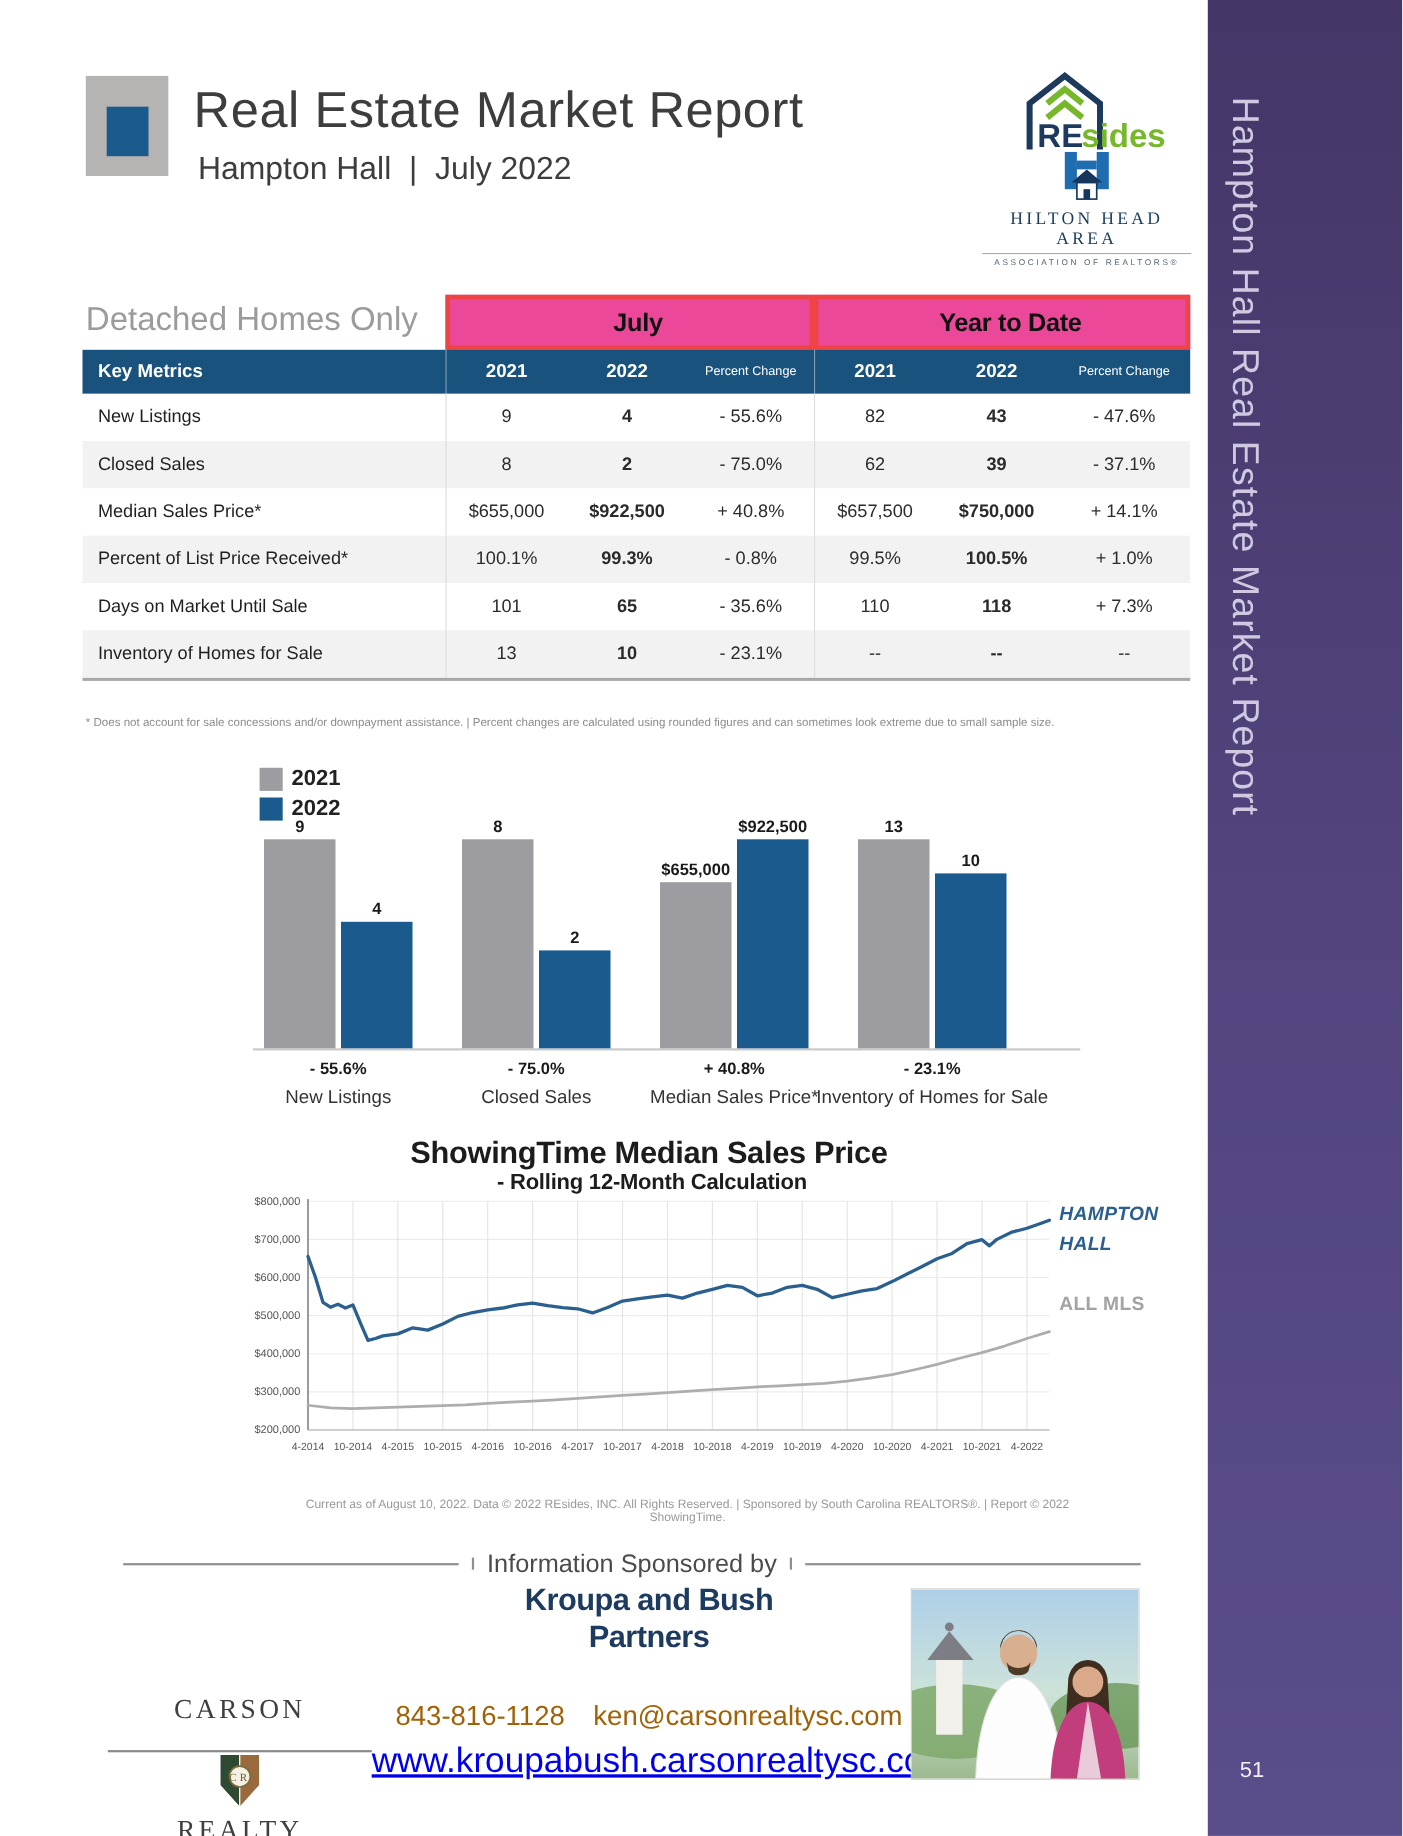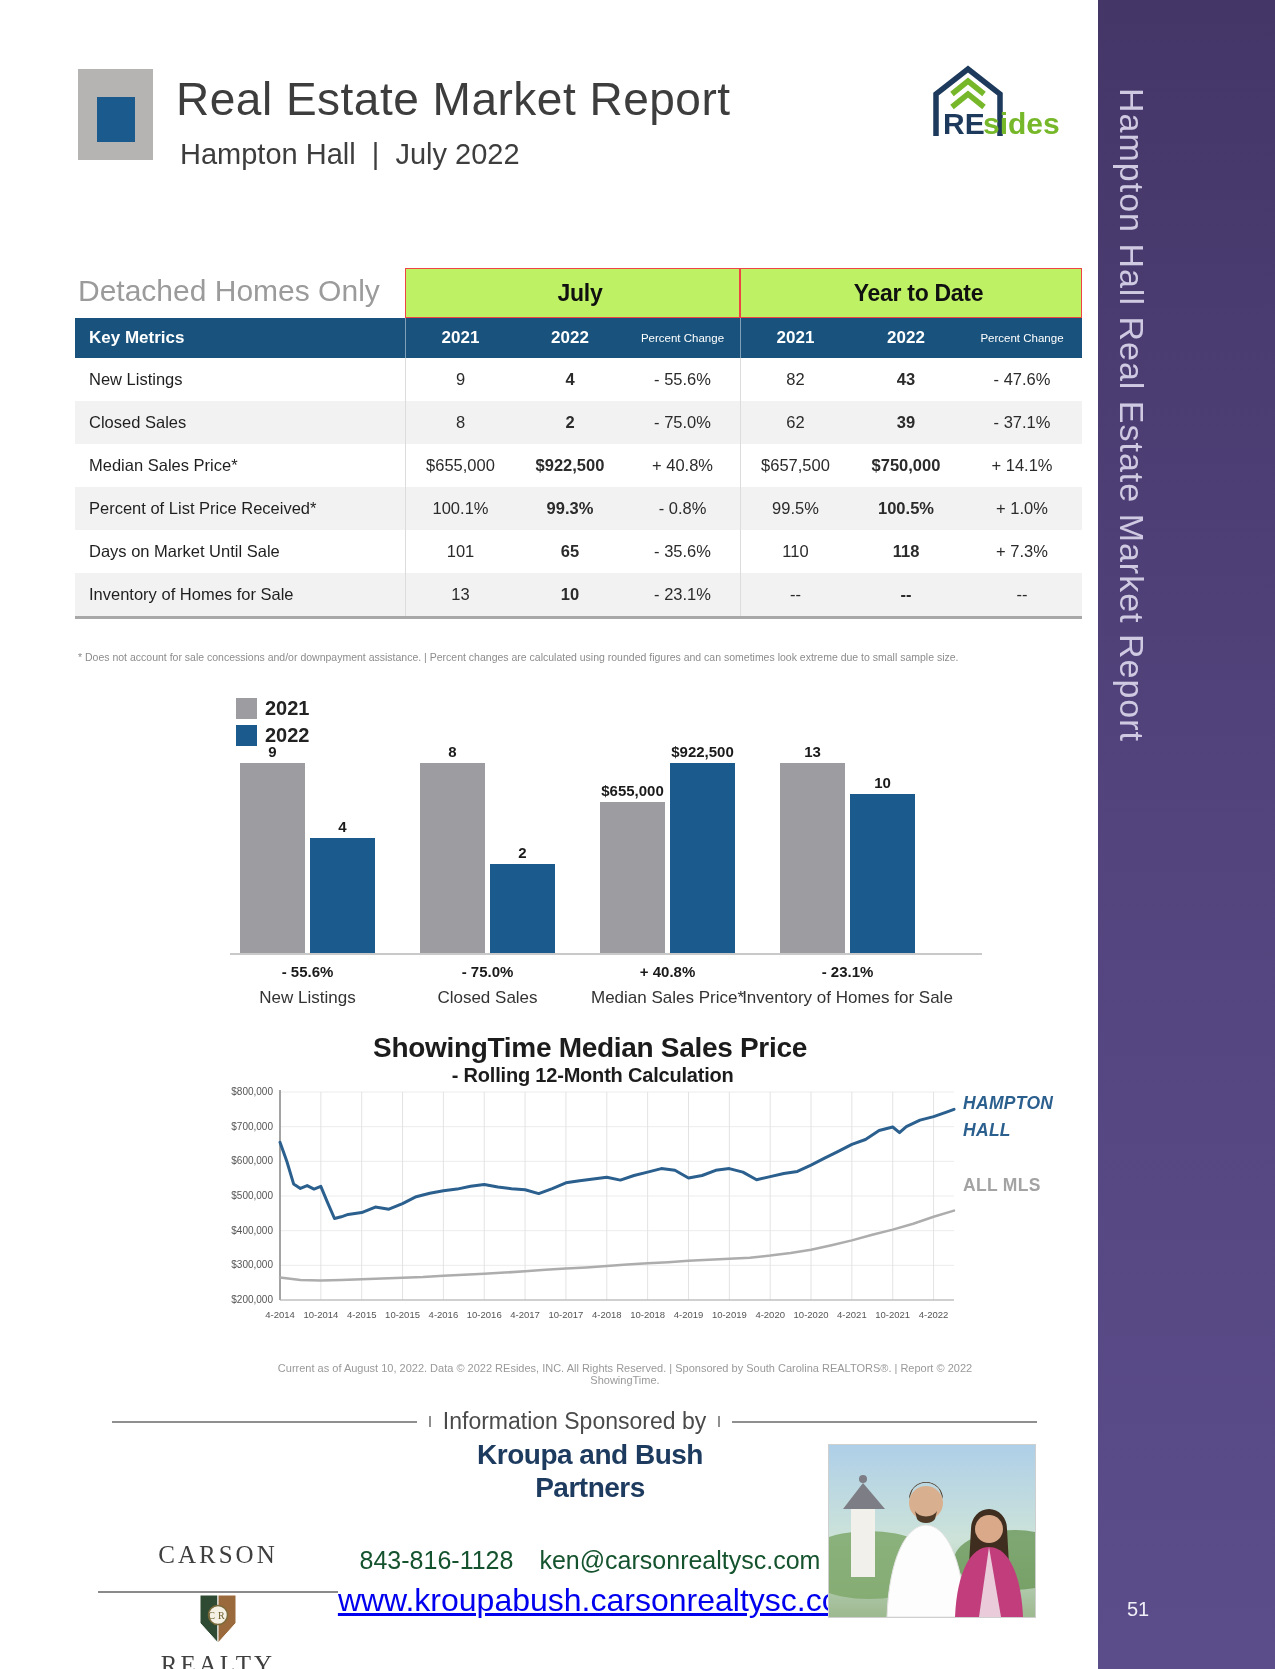--- a/index.html
+++ b/index.html
@@ -20,21 +20,21 @@
 
   
   .sidebar { position:absolute; left:1098px; top:0; width:177px; height:1669px;
              background:linear-gradient(180deg,#443667 0%, #53447e 50%, #5b4d8a 100%); }
   .sidebar-text { position:absolute; left:1112px; top:88px; writing-mode:vertical-rl; font-size:34px; font-weight:300;
                   color:#cfc9e2; letter-spacing:1px; white-space:nowrap; }
   .page-number { position:absolute; left:1127px; top:1598px; font-size:20px; color:#f0eef6; }
 
   
   .section-label { position:absolute; left:78px; top:274px; font-size:30px; font-weight:300; color:#9b9b9b; }
-  .ghead { position:absolute; top:268px; height:50px; background:#bef264; border:1px solid #ef4444;
+  .ghead { position:absolute; top:268px; height:50px; background:#ec4899; border:4px solid #ef4444;
            display:flex; align-items:center; justify-content:center; font-size:23px; font-weight:bold; color:#101010; letter-spacing:-.3px;padding-left:15px; }
   .ghead-july { left:405px; width:335px; }
   .ghead-ytd  { left:740px; width:342px; }
   .thead, .trow { display:grid; grid-template-columns:330px 110px 110px 115px 110px 112px 120px; }
   .thead { position:absolute; left:75px; top:318px; width:1007px; height:40px; background:var(--header-blue); color:#fff; }
   .thead .tcell { display:flex; align-items:center; justify-content:center; font-weight:bold; font-size:17px; }
   .thead .c0 { justify-content:flex-start; padding-left:14px; }
   .thead .c3, .thead .c6 { font-size:11.5px; font-weight:normal; }
   .thead .c1, .thead .c4 { border-left:1px solid rgba(255,255,255,.45); }
   .tbody { position:absolute; left:75px; top:358px; width:1007px; border-bottom:3px solid #a8a8a8; }
@@ -73,21 +73,21 @@
   .data-footnote { position:absolute; left:255px; top:1362px; width:740px; text-align:center; font-size:11px; color:#999; }
 
   
   .divider { position:absolute; left:112px; top:1408px; width:925px; display:flex; align-items:center; gap:12px; }
   .dline { flex:1; height:2px; background:#8f8f8f; }
   .dtick { width:2px; height:11px; background:#8f8f8f; }
   .dlabel { font-size:23px; font-weight:300; color:#4a4a4a; }
   .kroupa { position:absolute; left:320px; top:1438px; width:540px; text-align:center; color:var(--kroupa-navy);
             font-size:28px; font-weight:bold; letter-spacing:-.5px; line-height:1.18; }
   .contact { position:absolute; left:320px; top:1546px; width:540px; text-align:center; font-size:25px; color:#333; }
-  .contact a { color:#14532d; text-decoration:none; }
+  .contact a { color:#a16207; text-decoration:none; }
   .contact .sep { display:inline-block; width:26px; }
   .website { position:absolute; left:332px; top:1582px; width:540px; text-align:center; font-size:32px; color:#333; }
   .carson { position:absolute; left:98px; top:1525px; width:240px; height:90px; }
   .carson-row { display:flex; align-items:center; justify-content:center; gap:6px; font-family:"Liberation Serif", serif;
                 font-size:25px; letter-spacing:3px; color:#3f3f3f; margin-top:16px;flex-direction:column; }
   .carson-line { position:absolute; left:0; right:0; top:66px; height:2px; background:#8a8a8a; }
   .carson-shield { position:relative; z-index:2; margin-top:18px; }
   .photo { position:absolute; left:828px; top:1444px; width:208px; height:174px; border:1px solid #cfcfcf; }
 </style>
 </head>
@@ -102,20 +102,32 @@
   <div class="report-subtitle">Hampton Hall  |  July 2022</div>
 
   <svg class="resides-logo" width="152" height="80" viewBox="0 0 152 80">
     <path d="M14,76 L14,34 L46,9 L78,34 L78,76" fill="none" stroke="#1d3a5c" stroke-width="5.5"></path>
     <path d="M30,34 L46,21 L62,34" fill="none" stroke="#76b82a" stroke-width="5.5"></path>
     <path d="M30,47 L46,34 L62,47" fill="none" stroke="#76b82a" stroke-width="5.5"></path>
     <text x="21" y="74" font-size="30" font-weight="bold" fill="#1d3a5c">RE</text>
     <text x="61" y="74" font-size="30" font-weight="bold" fill="#76b82a">sides</text>
   </svg>
 
+  <div class="hha-logo">
+    <svg width="60" height="46" viewBox="0 0 60 46">
+      <rect x="10" y="0" width="11" height="34" fill="#1f6cb0"></rect>
+      <rect x="39" y="0" width="11" height="34" fill="#1f6cb0"></rect>
+      <rect x="21" y="8" width="18" height="8" fill="#1f6cb0"></rect>
+      <polygon points="16,28 30,16 44,28" fill="#17365c"></polygon>
+      <rect x="21" y="28" width="18" height="15" fill="#ffffff" stroke="#17365c" stroke-width="1.5"></rect>
+      <rect x="27" y="34" width="6" height="9" fill="#17365c"></rect>
+    </svg>
+    <div class="hha-name">HILTON HEAD AREA</div>
+    <div class="hha-sub">ASSOCIATION OF REALTORS®</div>
+  </div>
 
   <div class="sidebar"></div>
   <div class="sidebar-text">Hampton Hall Real Estate Market Report</div>
   <div class="page-number">51</div>
 
   <div class="section-label">Detached Homes Only</div>
   <div class="ghead ghead-july">July</div>
   <div class="ghead ghead-ytd">Year to Date</div>
   <div class="thead">
     <div class="tcell c0">Key Metrics</div>

